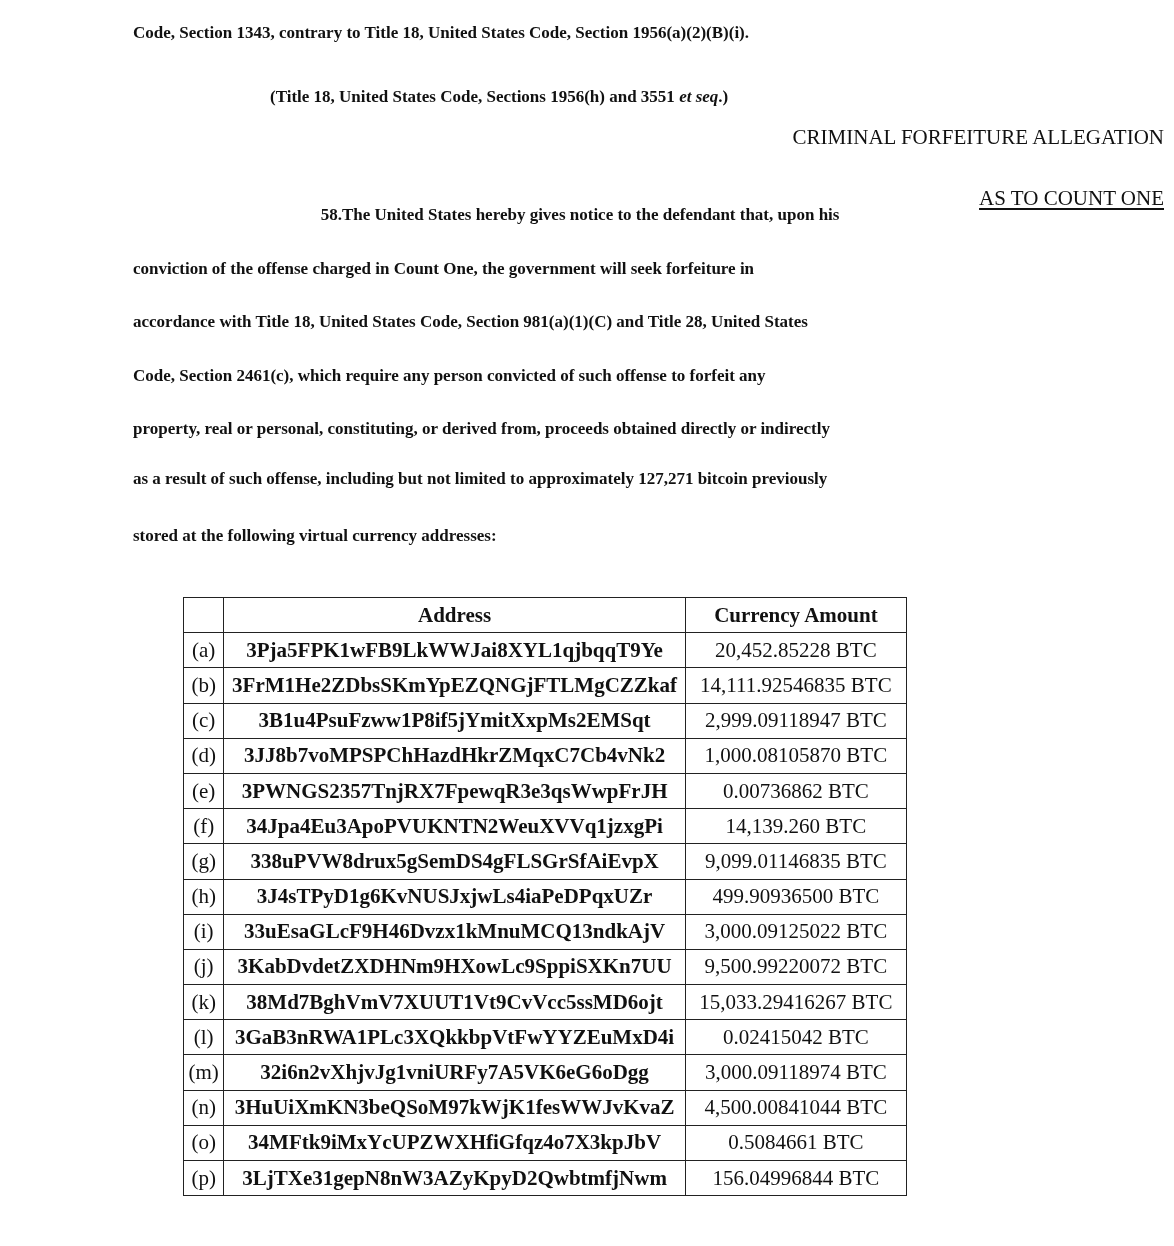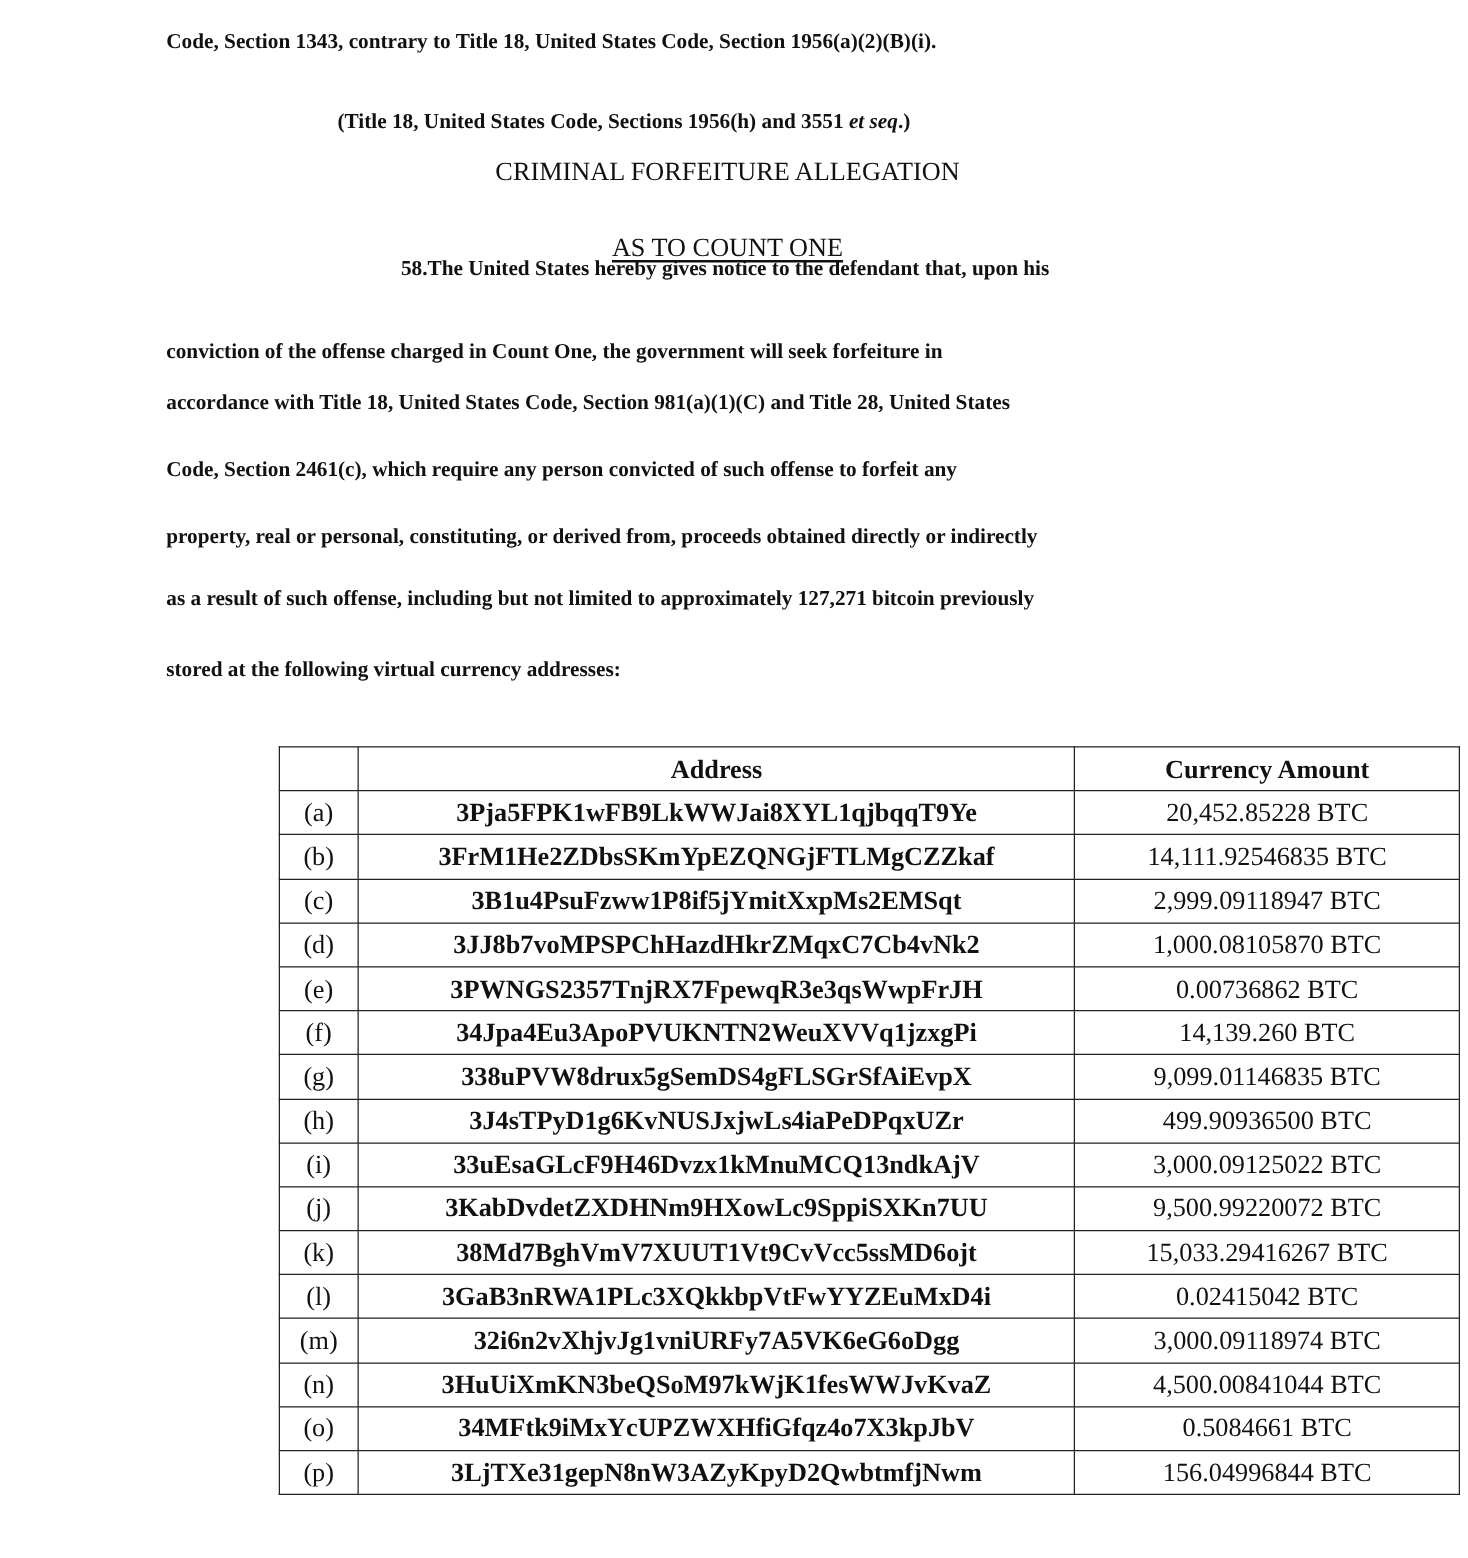--- a/index.html
+++ b/index.html
@@ -2,26 +2,26 @@
 <html><head>
 <meta charset="utf-8">
 <style>
   html, body { margin: 0; padding: 0; background: #ffffff; }
   body {
     width: 1174px; height: 1246px; position: relative; overflow: hidden;
     font-family: "Liberation Serif", "DejaVu Serif", serif;
     color: #111111;
   }
   .line { position: absolute; font-size: 17px; white-space: nowrap; line-height: 26px; font-weight: bold; }
-  .center { position: absolute; left: 0; width: 1164px; text-align: center; font-size: 21px; line-height: 26px; }
+  .center { position: absolute; left: 0; width: 1164px; text-align: right; font-size: 21px; line-height: 26px; }
   .u { text-decoration: underline; text-underline-offset: 3px; }
   .para-num { display: inline-block; width: 72px; }
   table.addr {
-    position: absolute; left: 183px; top: 597px; width: 945px;
-    border-collapse: collapse; font-size: 21px; margin-left: 40px;
+    position: absolute; left: 183px; top: 597px; width: 724px;
+    border-collapse: collapse; font-size: 21px;
   }
   table.addr td, table.addr th {
     border: 1.5px solid #222; height: 34.2px; padding: 0; text-align: center; white-space: nowrap;
   }
   table.addr th { font-weight: bold; font-size: 21px; }
   table.addr td.lbl { width: 52px; text-align: center; }
   table.addr td.addr-cell { width: 482px; font-weight: bold; }
   table.addr td.amt-cell { width: 258px; }
 </style>
 </head>
@@ -32,21 +32,21 @@
 <div class="line" style="left:270px; top:72px;margin-top:12px;">
   <span>(Title 18, United States Code, Sections 1956(h) and 3551 </span><em>et seq</em><span>.)</span>
 </div>
 
 <div class="center" style="top:124px;">CRIMINAL FORFEITURE ALLEGATION</div>
 <div class="center" style="top:151px;margin-top:34px;"><span class="u">AS TO COUNT ONE</span></div>
 
 <div class="line" style="left:270px; top:202px;text-align:right;">
   <span class="para-num">58.</span><span>The United States hereby gives notice to the defendant that, upon his</span>
 </div>
-<div class="line" style="left:133px; top:256px;margin-top:12px;">conviction of the offense charged in Count One, the government will seek forfeiture in</div>
+<div class="line" style="left:133px; top:256px;">conviction of the offense charged in Count One, the government will seek forfeiture in</div>
 <div class="line" style="left:133px; top:309px;">accordance with Title 18, United States Code, Section 981(a)(1)(C) and Title 28, United States</div>
 <div class="line" style="left:133px; top:363px;">Code, Section 2461(c), which require any person convicted of such offense to forfeit any</div>
 <div class="line" style="left:133px; top:416px;">property, real or personal, constituting, or derived from, proceeds obtained directly or indirectly</div>
 <div class="line" style="left:133px; top:466px;">as a result of such offense, including but not limited to approximately 127,271 bitcoin previously</div>
 <div class="line" style="left:133px; top:523px;">stored at the following virtual currency addresses:</div>
 
 <table class="addr">
   <thead>
     <tr>
       <th></th>

